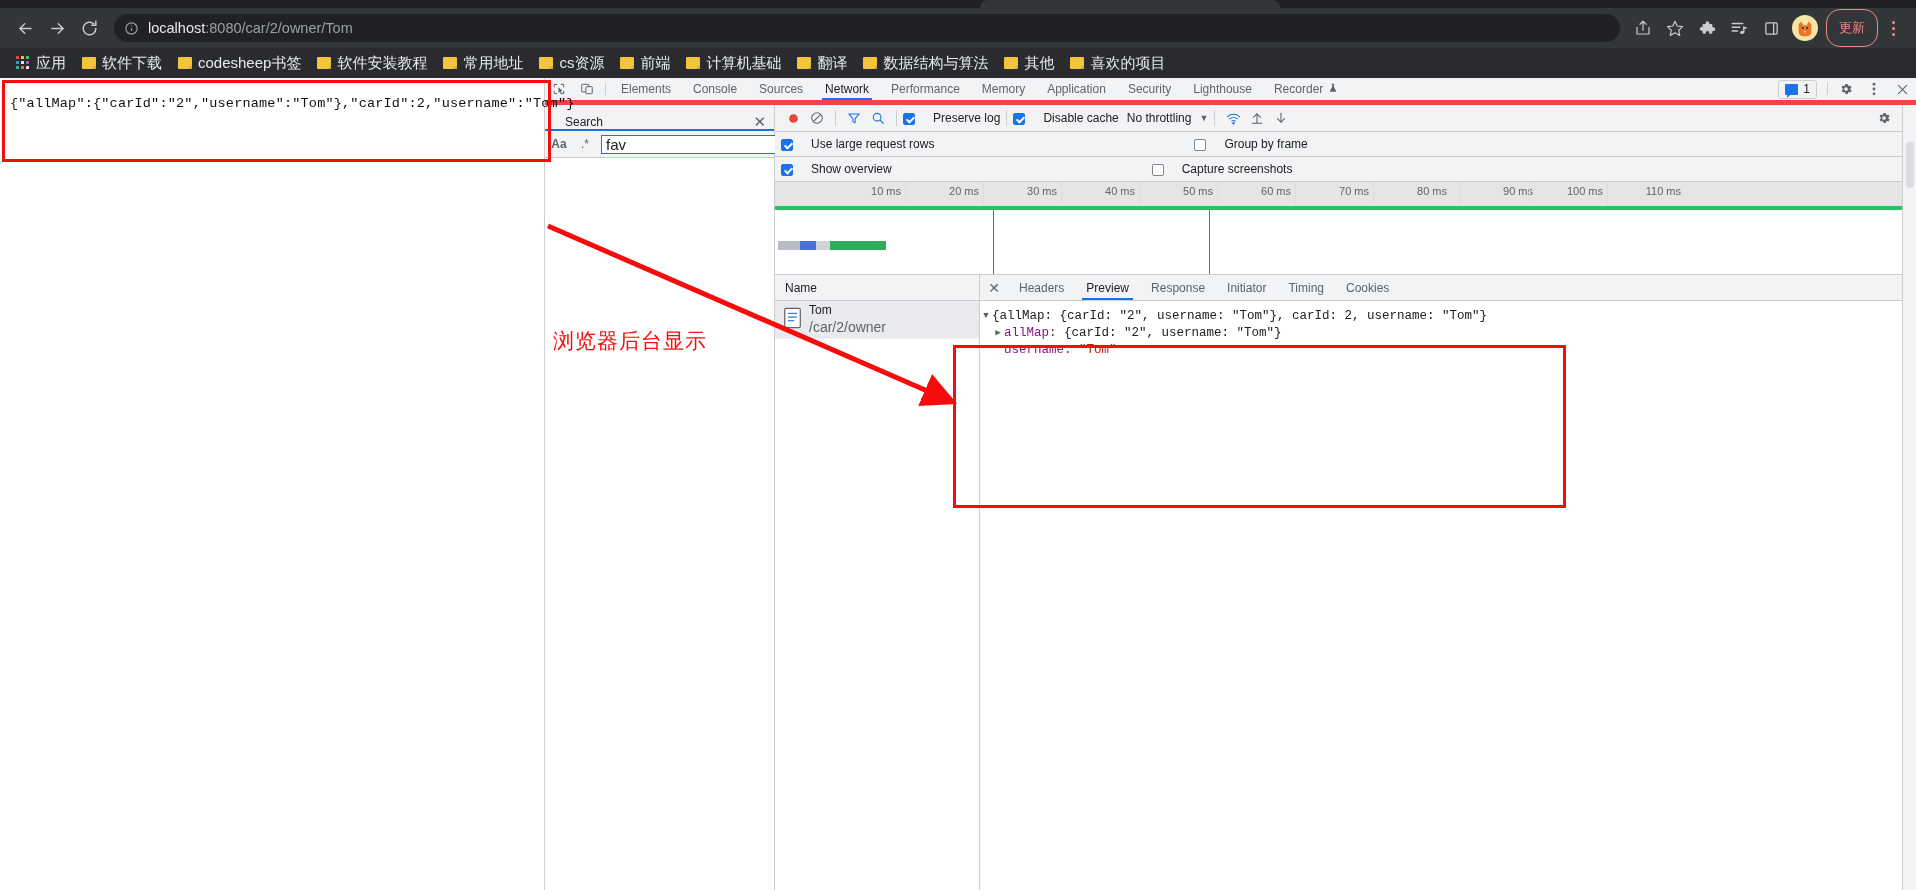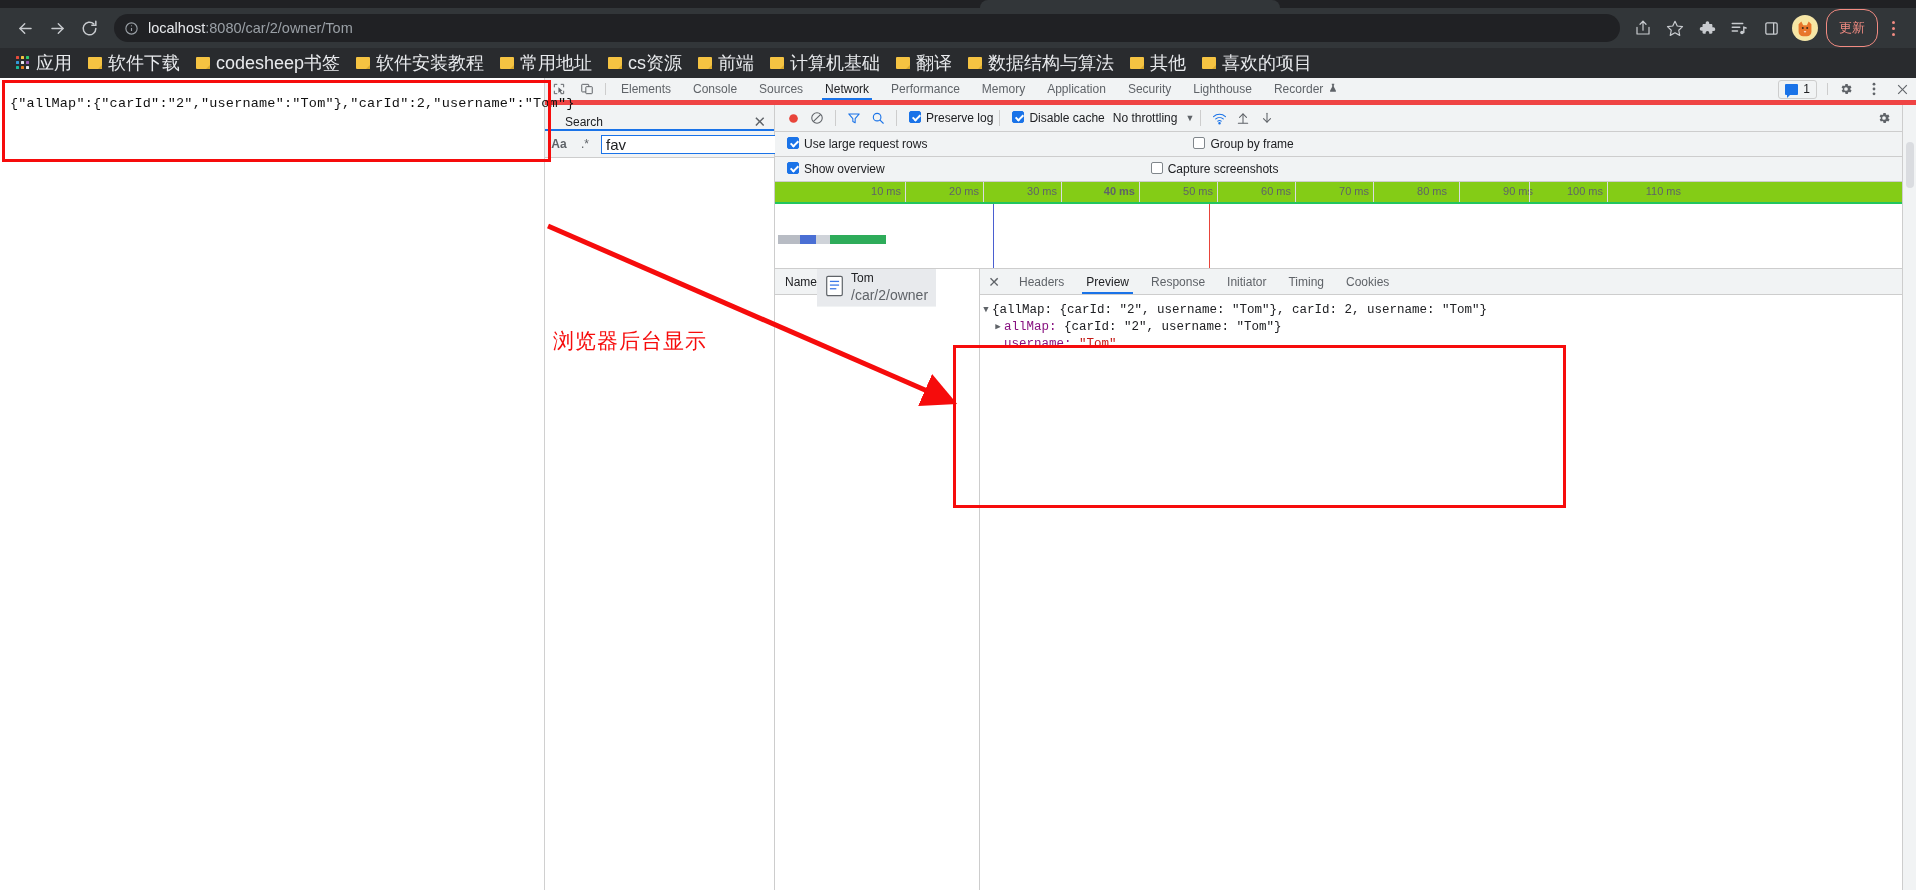--- a/index.html
+++ b/index.html
@@ -58,21 +58,21 @@
   #kebab {
     width: 26px; height: 30px; display:flex; flex-direction: column;
     align-items: center; justify-content: center; gap: 3px; flex:none;
     cursor: pointer;
   }
   #kebab i { width: 3px; height: 3px; border-radius: 50%; background: #f28b82; display:block; }
 
   
   #bookmarks {
     height: 30px; background: #292b2e; display: flex; align-items: center;
-    padding: 0 8px; gap: 0px; font-size: 18px;
+    padding: 0 8px; gap: 0px; font-size: 15px;
   }
   .bm {
     display: flex; align-items: center; gap: 6px; padding: 3px 8px;
     color: #e8eaed; white-space: nowrap; border-radius: 4px; cursor: pointer;
   }
   .bm .folder {
     width: 14px; height: 12px; background: #f5c342; border-radius: 1px;
     position: relative; flex: none;
   }
   .bm .folder::after {
@@ -200,40 +200,40 @@
     height: 27px; display: flex; align-items: center; gap: 0px;
     padding: 0 6px; background: #f1f3f4; flex: none;
     border-bottom: 1px solid #cdcdcd; font-size: 12px; color: #202124;
   }
   .net-toolbar.row2 { border-bottom: 1px solid #cdcdcd; }
   .tb-icon {
     width: 24px; height: 24px; display: flex; align-items: center;
     justify-content: center; cursor: pointer; color: #5f6368; flex:none;
   }
   .vsep { width: 1px; height: 16px; background: #cdcdcd; margin: 0 6px; flex:none; }
-  .cbx { display: flex; align-items: flex-start; gap: 5px; cursor: pointer; flex: none; white-space: nowrap; margin-left: 6px; }
+  .cbx { display: flex; align-items: flex-end; gap: 18px; cursor: pointer; flex: none; white-space: nowrap; }
   .cbx .box {
     width: 12px; height: 12px; border: 1px solid #80868b; border-radius: 2px;
     background: #fff; display: inline-block; position: relative; flex: none;
   }
   .cbx.on .box { background: #1a73e8; border-color: #1a73e8; }
   .cbx.on .box::after {
     content:''; position: absolute; left: 3.5px; top: 0.5px; width: 3px; height: 6px;
     border: solid #fff; border-width: 0 2px 2px 0; transform: rotate(45deg);
   }
   #throttle {
     display:flex; align-items:center; gap:4px; margin-left: 8px; cursor:pointer; flex:none;
   }
   .spacer-flex { flex: 1; }
 
   
   #overview-wrap { flex: none; background: #fff; }
   #timeline-ruler {
-    height: 22px; position: relative; border-bottom: 2px solid #22c55e;
-    background: #84cc16; overflow: hidden;
+    height: 28px; position: relative; border-bottom: 4px solid #22c55e;
+    background: #e5e5e5; overflow: hidden;
   }
   .tick {
     position: absolute; top: 0; height: 22px; border-left: 1px solid #dadce0;
     font-size: 11px; color: #5f6368; padding-right: 4px; text-align: right;
     box-sizing: border-box;
   }
   .tick span { position: absolute; right: 4px; top: 3px; white-space: nowrap; }
   #overview-graph {
     height: 65px; position: relative; background: #fff;
     border-bottom: 1px solid #cdcdcd; overflow: hidden;
@@ -241,21 +241,21 @@
   #ov-bar {
     position: absolute; left: 3px; top: 31px; height: 9px; display: flex;
   }
   #ov-bar .seg { height: 9px; display:block; }
   .ov-line { position: absolute; top: 0; bottom: 0; width: 1px; }
 
   
   #net-split { flex: 1; display: flex; overflow: hidden; border-top: 0; }
   #req-list {
     width: 205px; flex: none; background: #fff; border-right: 1px solid #cdcdcd;
-    display: flex; flex-direction: row;
+    display: flex; flex-direction: column;
   }
   #req-head {
     height: 26px; display: flex; align-items: center; padding-left: 10px;
     font-size: 12px; color: #202124; background: #f1f3f4;
     border-bottom: 1px solid #cdcdcd; flex: none;
   }
   .req-row {
     height: 38px; display: flex; align-items: center; gap: 7px;
     padding: 0 8px; background: #e8eaed; cursor: pointer;
     border-bottom: 1px solid #f1f3f4;
@@ -674,21 +674,21 @@
           <div id="timeline-ruler">
             <div class="tick" style="left:0px;width:130px;border-left:none;">
                 <span>10 ms</span>
               </div>
             <div class="tick" style="left:130px;width:78px;">
                 <span>20 ms</span>
               </div>
             <div class="tick" style="left:208px;width:78px;">
                 <span>30 ms</span>
               </div>
-            <div class="tick" style="left:286px;width:78px;font-weight:bold;">
+            <div class="tick" style="left:286px;width:78px;">
                 <span>40 ms</span>
               </div>
             <div class="tick" style="left:364px;width:78px;">
                 <span>50 ms</span>
               </div>
             <div class="tick" style="left:442px;width:78px;">
                 <span>60 ms</span>
               </div>
             <div class="tick" style="left:520px;width:78px;">
                 <span>70 ms</span>

